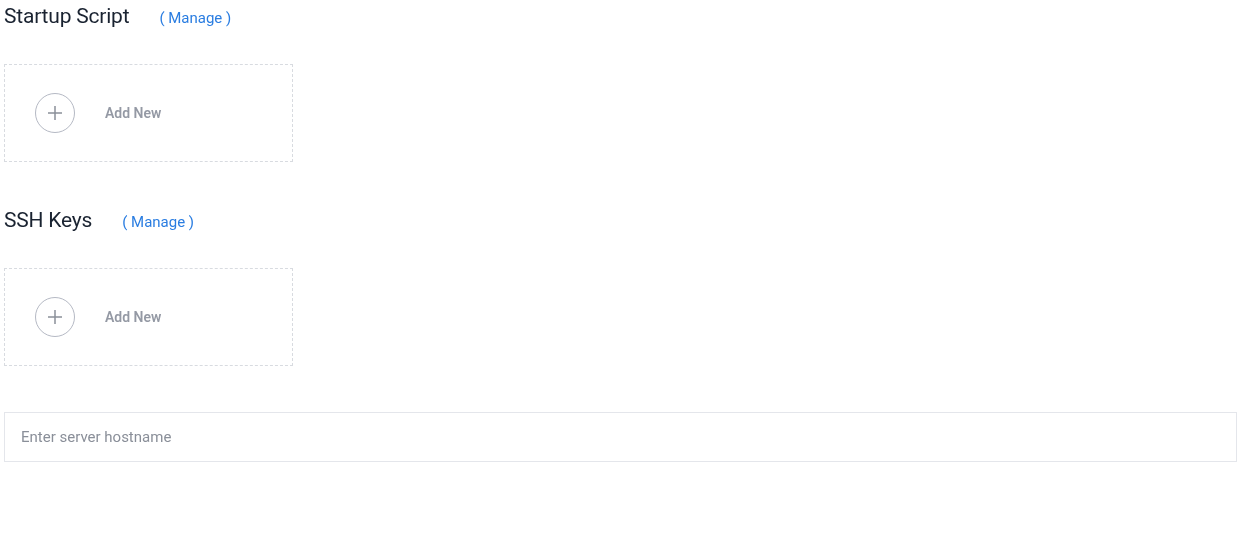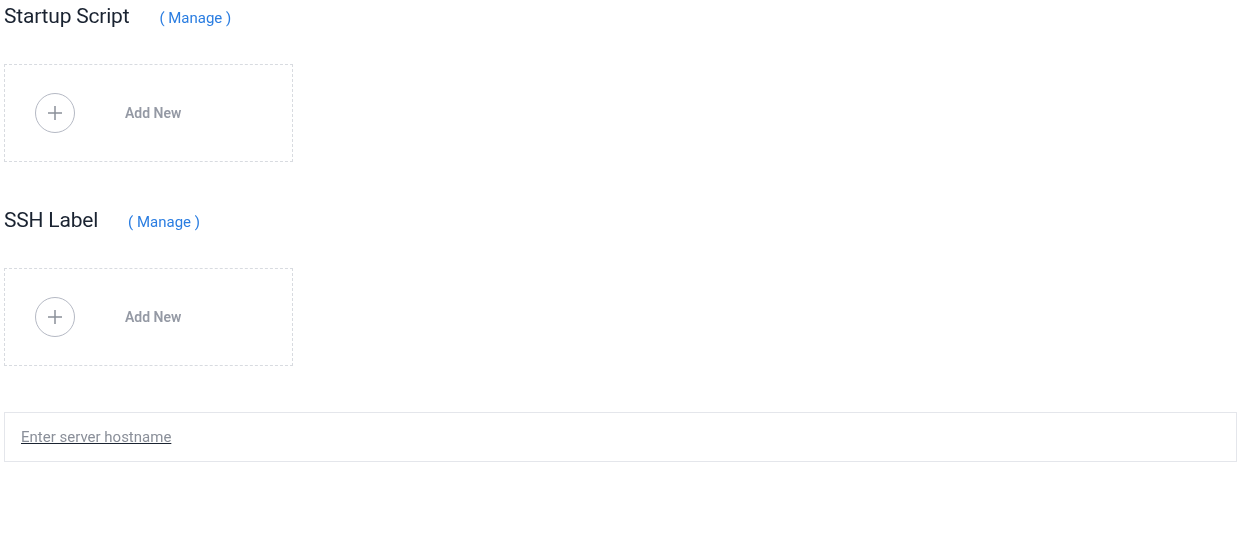--- a/index.html
+++ b/index.html
@@ -38,21 +38,20 @@
     }
     .add-new-card {
       width: 289px;
       height: 98px;
       border: 1px dashed #d8dbe0;
       background: #ffffff;
       display: flex;
       align-items: center;
       padding-left: 30px;
       cursor: pointer;
-      gap: 20px;
     }
     .plus-circle {
       width: 40px;
       height: 40px;
       border: 1.5px solid #b5b9c4;
       border-radius: 50%;
       display: flex;
       align-items: center;
       justify-content: center;
       flex-shrink: 0;
@@ -66,21 +65,20 @@
       font-size: 14px;
       font-weight: 600;
       color: #9499a4;
     }
     .hostname-section .section-header {
       margin-bottom: 34px;
     }
     .input-row {
       display: flex;
       gap: 28px;
-      text-decoration: underline;
     }
     .text-input {
       flex: 1;
       height: 50px;
       border: 1px solid #e4e6eb;
       background: #ffffff;
       padding: 0 16px;
       font-size: 15px;
       color: #1a2331;
       font-family: inherit;
@@ -104,21 +102,21 @@
         <line x1="8" y1="1" x2="8" y2="15"></line>
         <line x1="1" y1="8" x2="15" y2="8"></line>
       </svg>
     </div>
     <span class="add-new-label">Add New</span>
   </div>
 </div>
 
 <div class="section">
   <div class="section-header">
-    <span class="section-title">SSH Label</span>
+    <span class="section-title">SSH Keys</span>
     <a href="#" class="manage-link">( Manage )</a>
   </div>
   <div class="add-new-card">
     <div class="plus-circle">
       <svg viewBox="0 0 16 16" fill="none" stroke="#8a8f99" stroke-width="1.5">
         <line x1="8" y1="1" x2="8" y2="15"></line>
         <line x1="1" y1="8" x2="15" y2="8"></line>
       </svg>
     </div>
     <span class="add-new-label">Add New</span>

